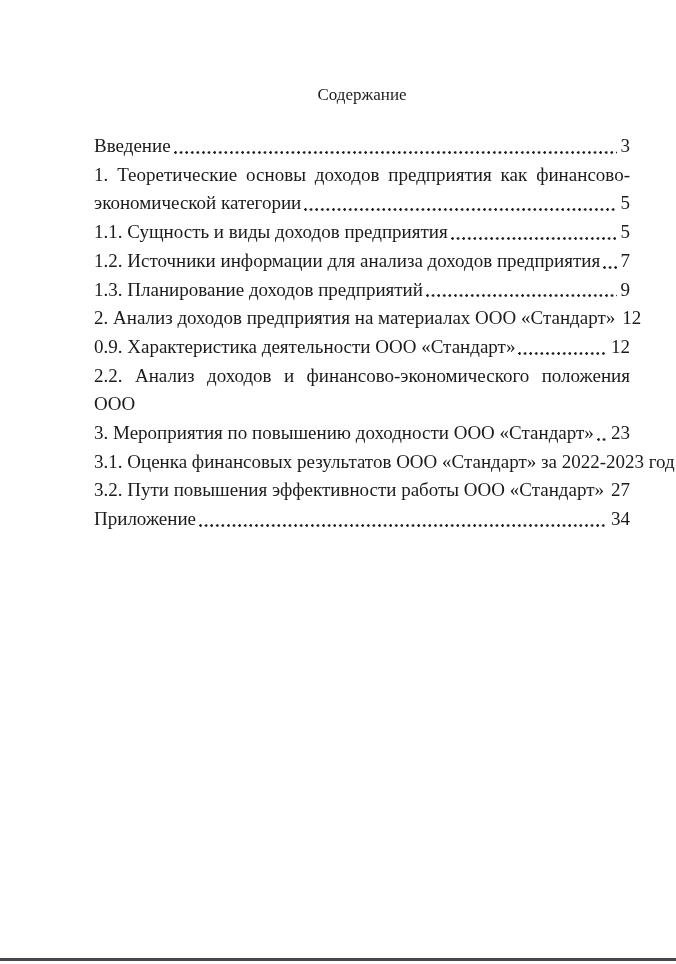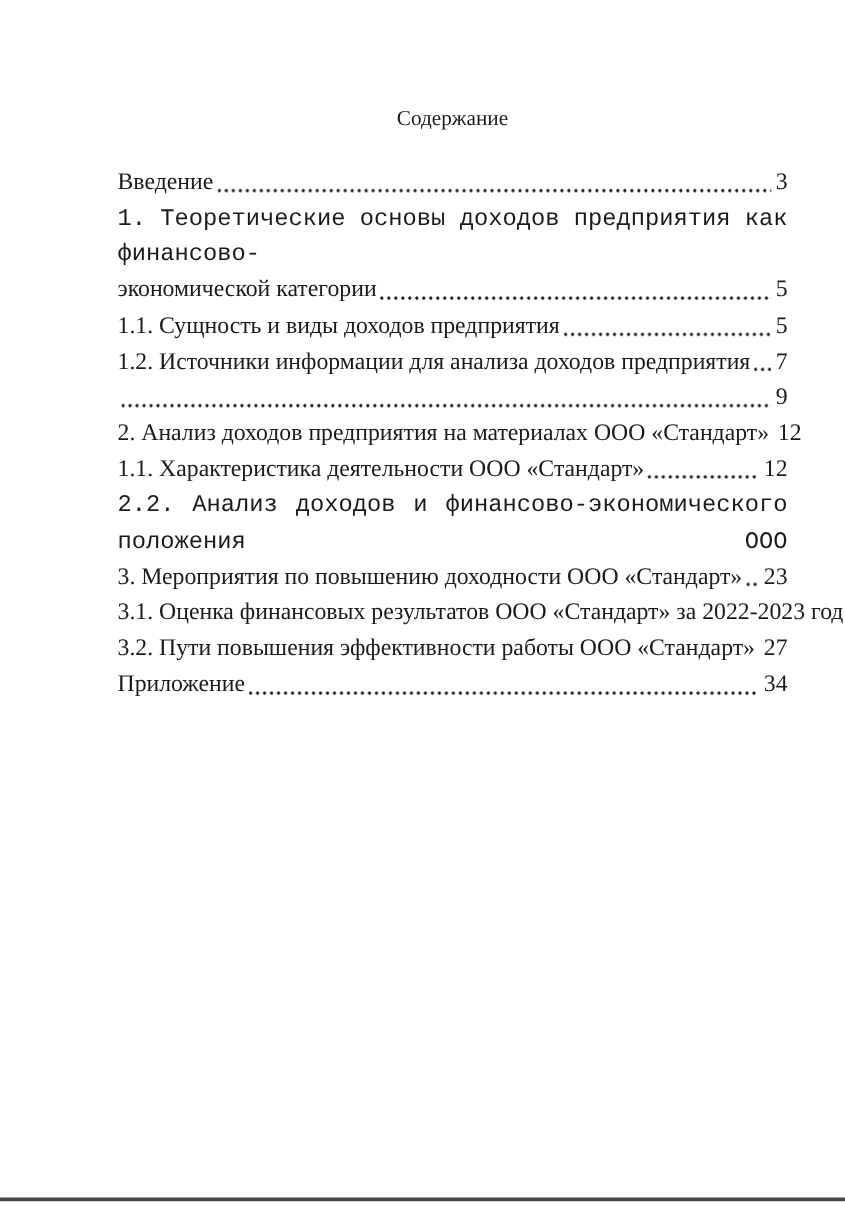--- a/index.html
+++ b/index.html
@@ -29,21 +29,20 @@
   .toc-list {
     font-size: 19px;
     line-height: 28.7px;
   }
   .toc-entry {
     margin: 0;
   }
   .toc-line-justified {
     text-align: justify;
     text-align-last: justify;
-    font-family: Liberation Mono, monospace;
   }
   .toc-line-last {
     display: flex;
     align-items: baseline;
   }
   .toc-text {
     white-space: nowrap;
   }
   .leader {
     flex: 1 1 auto;
@@ -101,36 +100,37 @@
   <div class="toc-entry">
     <div class="toc-line-last">
       <span class="toc-text">1.2. Источники информации для анализа доходов предприятия</span>
       <span class="leader"></span>
       <span class="page-num">7</span>
     </div>
   </div>
 
   <div class="toc-entry">
     <div class="toc-line-last">
+      <span class="toc-text">1.3. Планирование доходов предприятий</span>
       <span class="leader"></span>
       <span class="page-num">9</span>
     </div>
   </div>
 
   <div class="toc-entry">
     <div class="toc-line-last">
       <span class="toc-text">2. Анализ доходов предприятия на материалах ООО «Стандарт»</span>
       <span class="leader"></span>
       <span class="page-num">12</span>
     </div>
   </div>
 
   <div class="toc-entry">
     <div class="toc-line-last">
-      <span class="toc-text">1.1. Характеристика деятельности ООО «Стандарт»</span>
+      <span class="toc-text">0.9. Характеристика деятельности ООО «Стандарт»</span>
       <span class="leader"></span>
       <span class="page-num">12</span>
     </div>
   </div>
 
   <div class="toc-entry">
     <div class="toc-line-justified">2.2. Анализ доходов и финансово-экономического положения ООО</div>
   </div>
 
   <div class="toc-entry">

